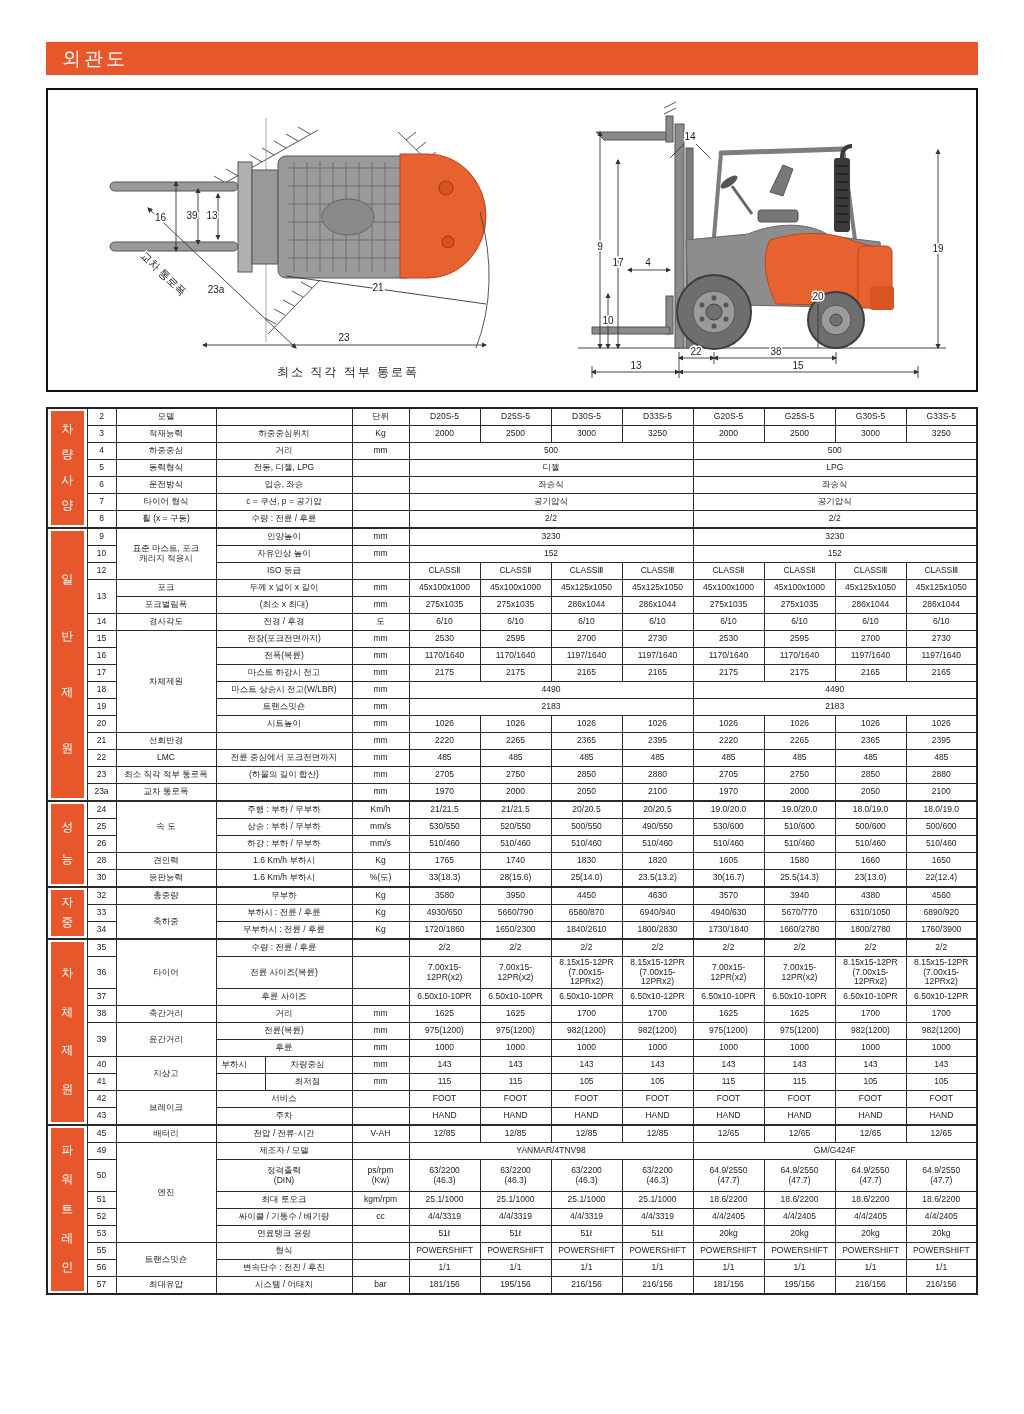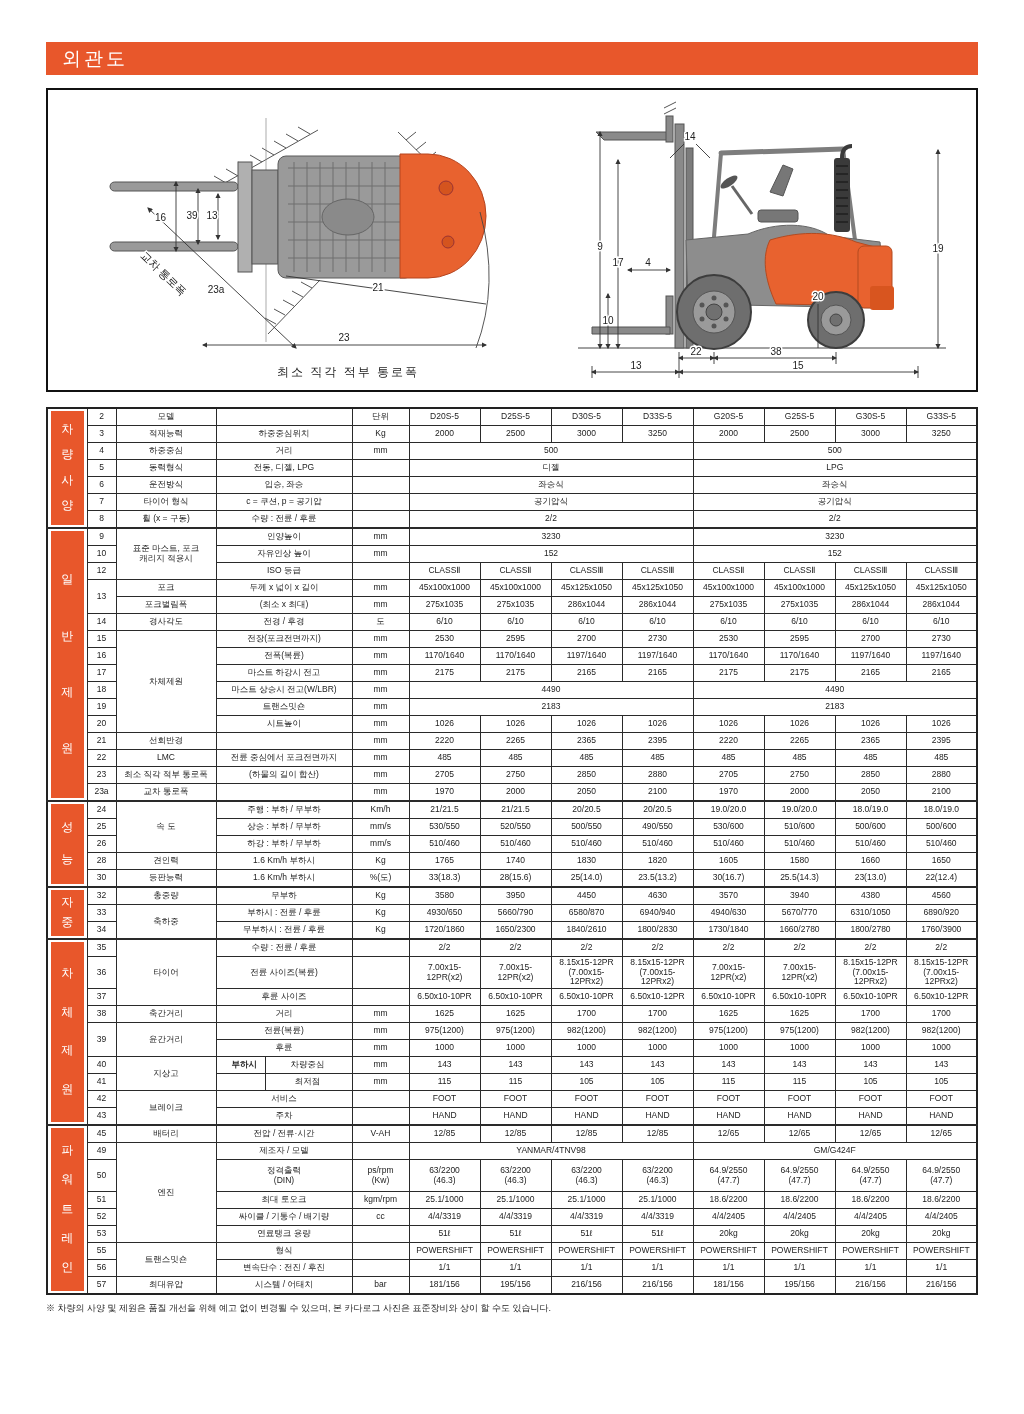--- a/index.html
+++ b/index.html
@@ -19,21 +19,21 @@
   td.num{padding:0;}
   td.sec{position:relative;padding:0;}
   .secblock{position:absolute;left:3px;right:3px;top:2px;bottom:2px;background:#E8572B;color:#fff;
             display:flex;flex-direction:column;align-items:center;justify-content:space-evenly;
             font-size:12px;}
   tr.sb td{border-top:2px solid #2a2a2a;}
   td.g{border-left:2px solid #2a2a2a;}
   td.split{padding:0;}
   .splitwrap{display:flex;height:100%;align-items:stretch;}
   .splitwrap .p1{width:36%;border-right:1px solid #2a2a2a;display:flex;align-items:center;
-                 padding-left:13px;box-sizing:border-box;font-weight:bold;}
+                 padding-left:3px;box-sizing:border-box;}
   .splitwrap .p2{flex:1;display:flex;align-items:center;justify-content:center;}
   .footnote{font-size:9px;margin-top:7px;color:#222;}
   svg text{font-family:"Liberation Sans",sans-serif;font-size:10px;fill:#222;
            paint-order:stroke;stroke:#fff;stroke-width:3px;}
   svg text.cap{font-size:12px;letter-spacing:2px;stroke-width:0;}
   svg text.rot{font-size:11px;}
 </style>
 </head>
 <body>
 
@@ -822,14 +822,13 @@
           <td class="val">216/156</td>
           <td class="val">216/156</td>
           <td class="val g">181/156</td>
           <td class="val">195/156</td>
           <td class="val">216/156</td>
           <td class="val">216/156</td>
         </tr>
       </tbody>
   </table>
 
-  <div class="footnote">※ 차량의 사양 및 제원은 품질 개선을 위해 예고 없이 변경될 수 있으며, 본 카다로그 사진은 표준장비와 상이 할 수도 있습니다.</div>
 </div>
 
 </body></html>

